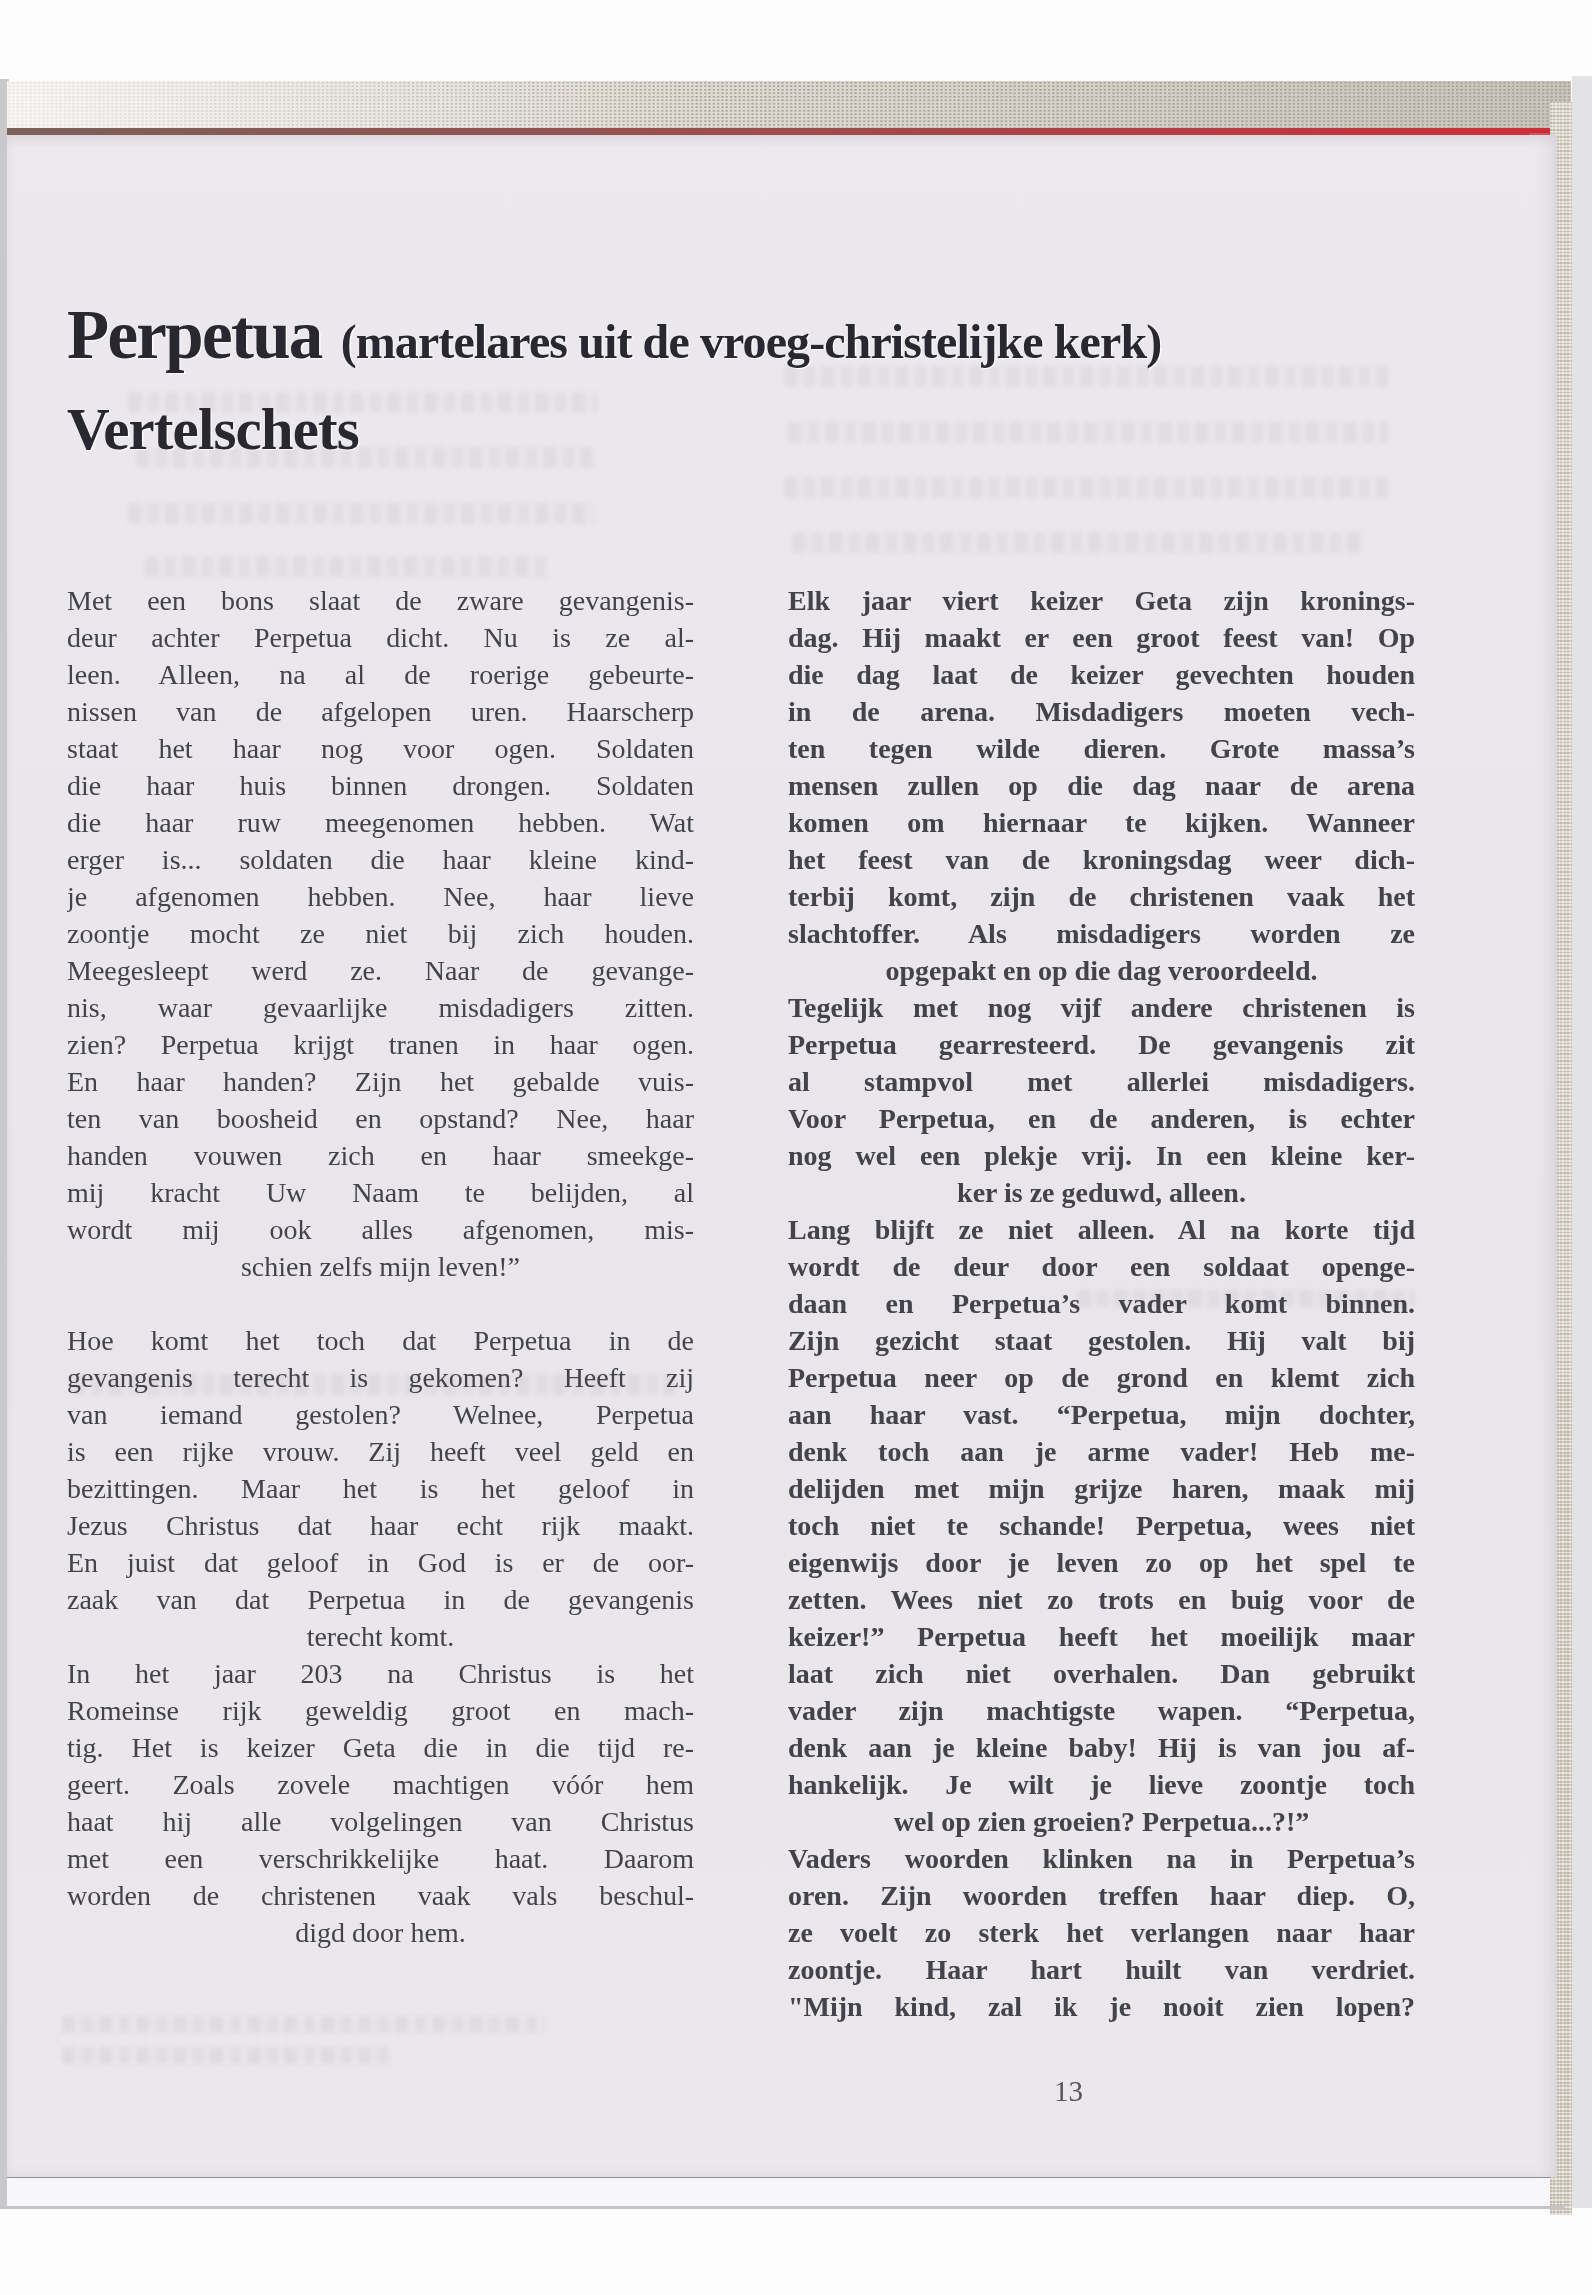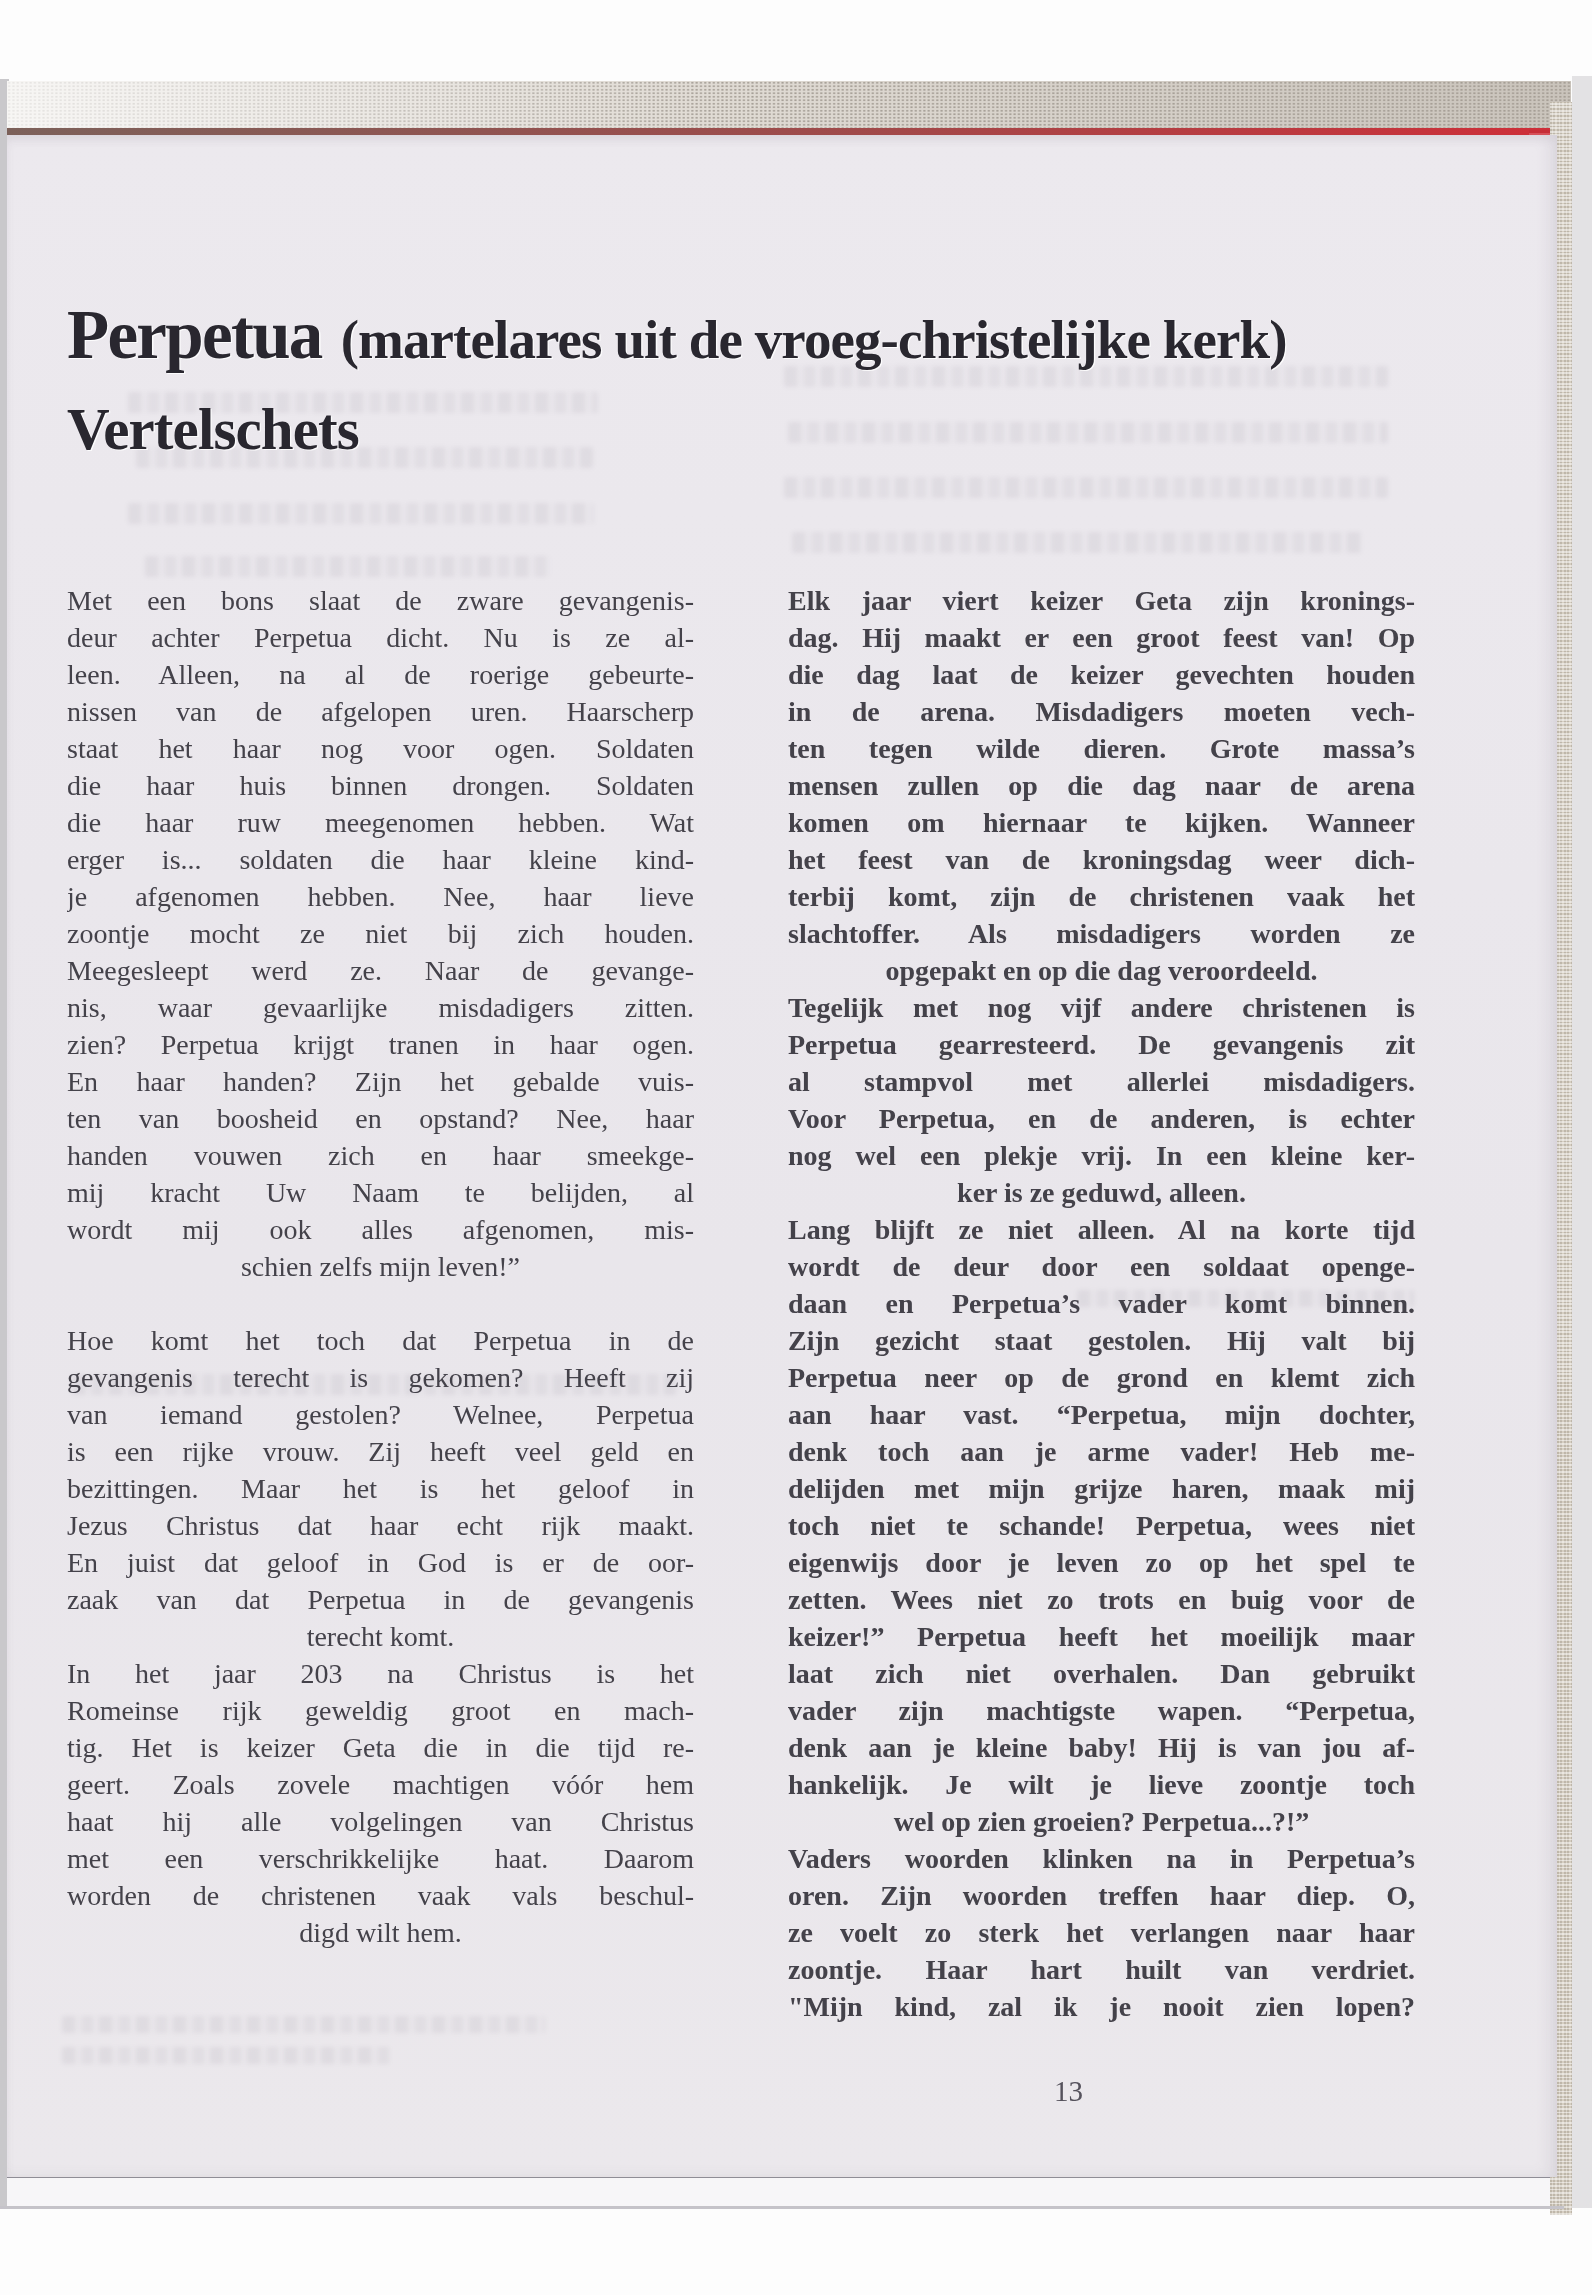--- a/index.html
+++ b/index.html
@@ -55,21 +55,21 @@
   }
   .bottom-line{position:absolute;left:0;top:2206px;width:1564px;height:2.6px;background:#c5c3c9;}
 
   
   .title-row{
     position:absolute;left:60px;top:166px;display:flex;align-items:baseline;gap:19px;
     color:var(--title-ink);font-weight:bold;white-space:nowrap;
     text-shadow:1.3px 1.3px 0 rgba(255,255,255,.85);
   }
   .title-main{font-size:69px;line-height:1;letter-spacing:-1.7px;}
-  .title-suffix{font-size:55px;line-height:1;letter-spacing:-0.9px;}
+  .title-suffix{font-size:48px;line-height:1;letter-spacing:-0.9px;}
   .subtitle{
     position:absolute;left:60px;top:265px;
     color:var(--title-ink);font-weight:bold;font-size:59px;line-height:1;letter-spacing:-0.9px;
     text-shadow:1.3px 1.3px 0 rgba(255,255,255,.85);
   }
 
   
   .col{position:absolute;top:447px;width:627px;color:var(--ink);}
   .col-left{left:60px;}
   .col-right{left:781px;font-weight:bold;}
@@ -157,21 +157,21 @@
       <div class="bl">En juist dat geloof in God is er de oor-</div>
       <div class="bl">zaak van dat Perpetua in de gevangenis</div>
       <div class="bl end">terecht komt.</div>
       <div class="bl">In het jaar 203 na Christus is het</div>
       <div class="bl">Romeinse rijk geweldig groot en mach-</div>
       <div class="bl">tig. Het is keizer Geta die in die tijd re-</div>
       <div class="bl">geert. Zoals zovele machtigen vóór hem</div>
       <div class="bl">haat hij alle volgelingen van Christus</div>
       <div class="bl">met een verschrikkelijke haat. Daarom</div>
       <div class="bl">worden de christenen vaak vals beschul-</div>
-      <div class="bl end">digd wilt hem.</div>
+      <div class="bl end">digd door hem.</div>
     </div>
   <div class="col col-right">
       <div class="bl">Elk jaar viert keizer Geta zijn kronings-</div>
       <div class="bl">dag. Hij maakt er een groot feest van! Op</div>
       <div class="bl">die dag laat de keizer gevechten houden</div>
       <div class="bl">in de arena. Misdadigers moeten vech-</div>
       <div class="bl">ten tegen wilde dieren. Grote massa’s</div>
       <div class="bl">mensen zullen op die dag naar de arena</div>
       <div class="bl">komen om hiernaar te kijken. Wanneer</div>
       <div class="bl">het feest van de kroningsdag weer dich-</div>

